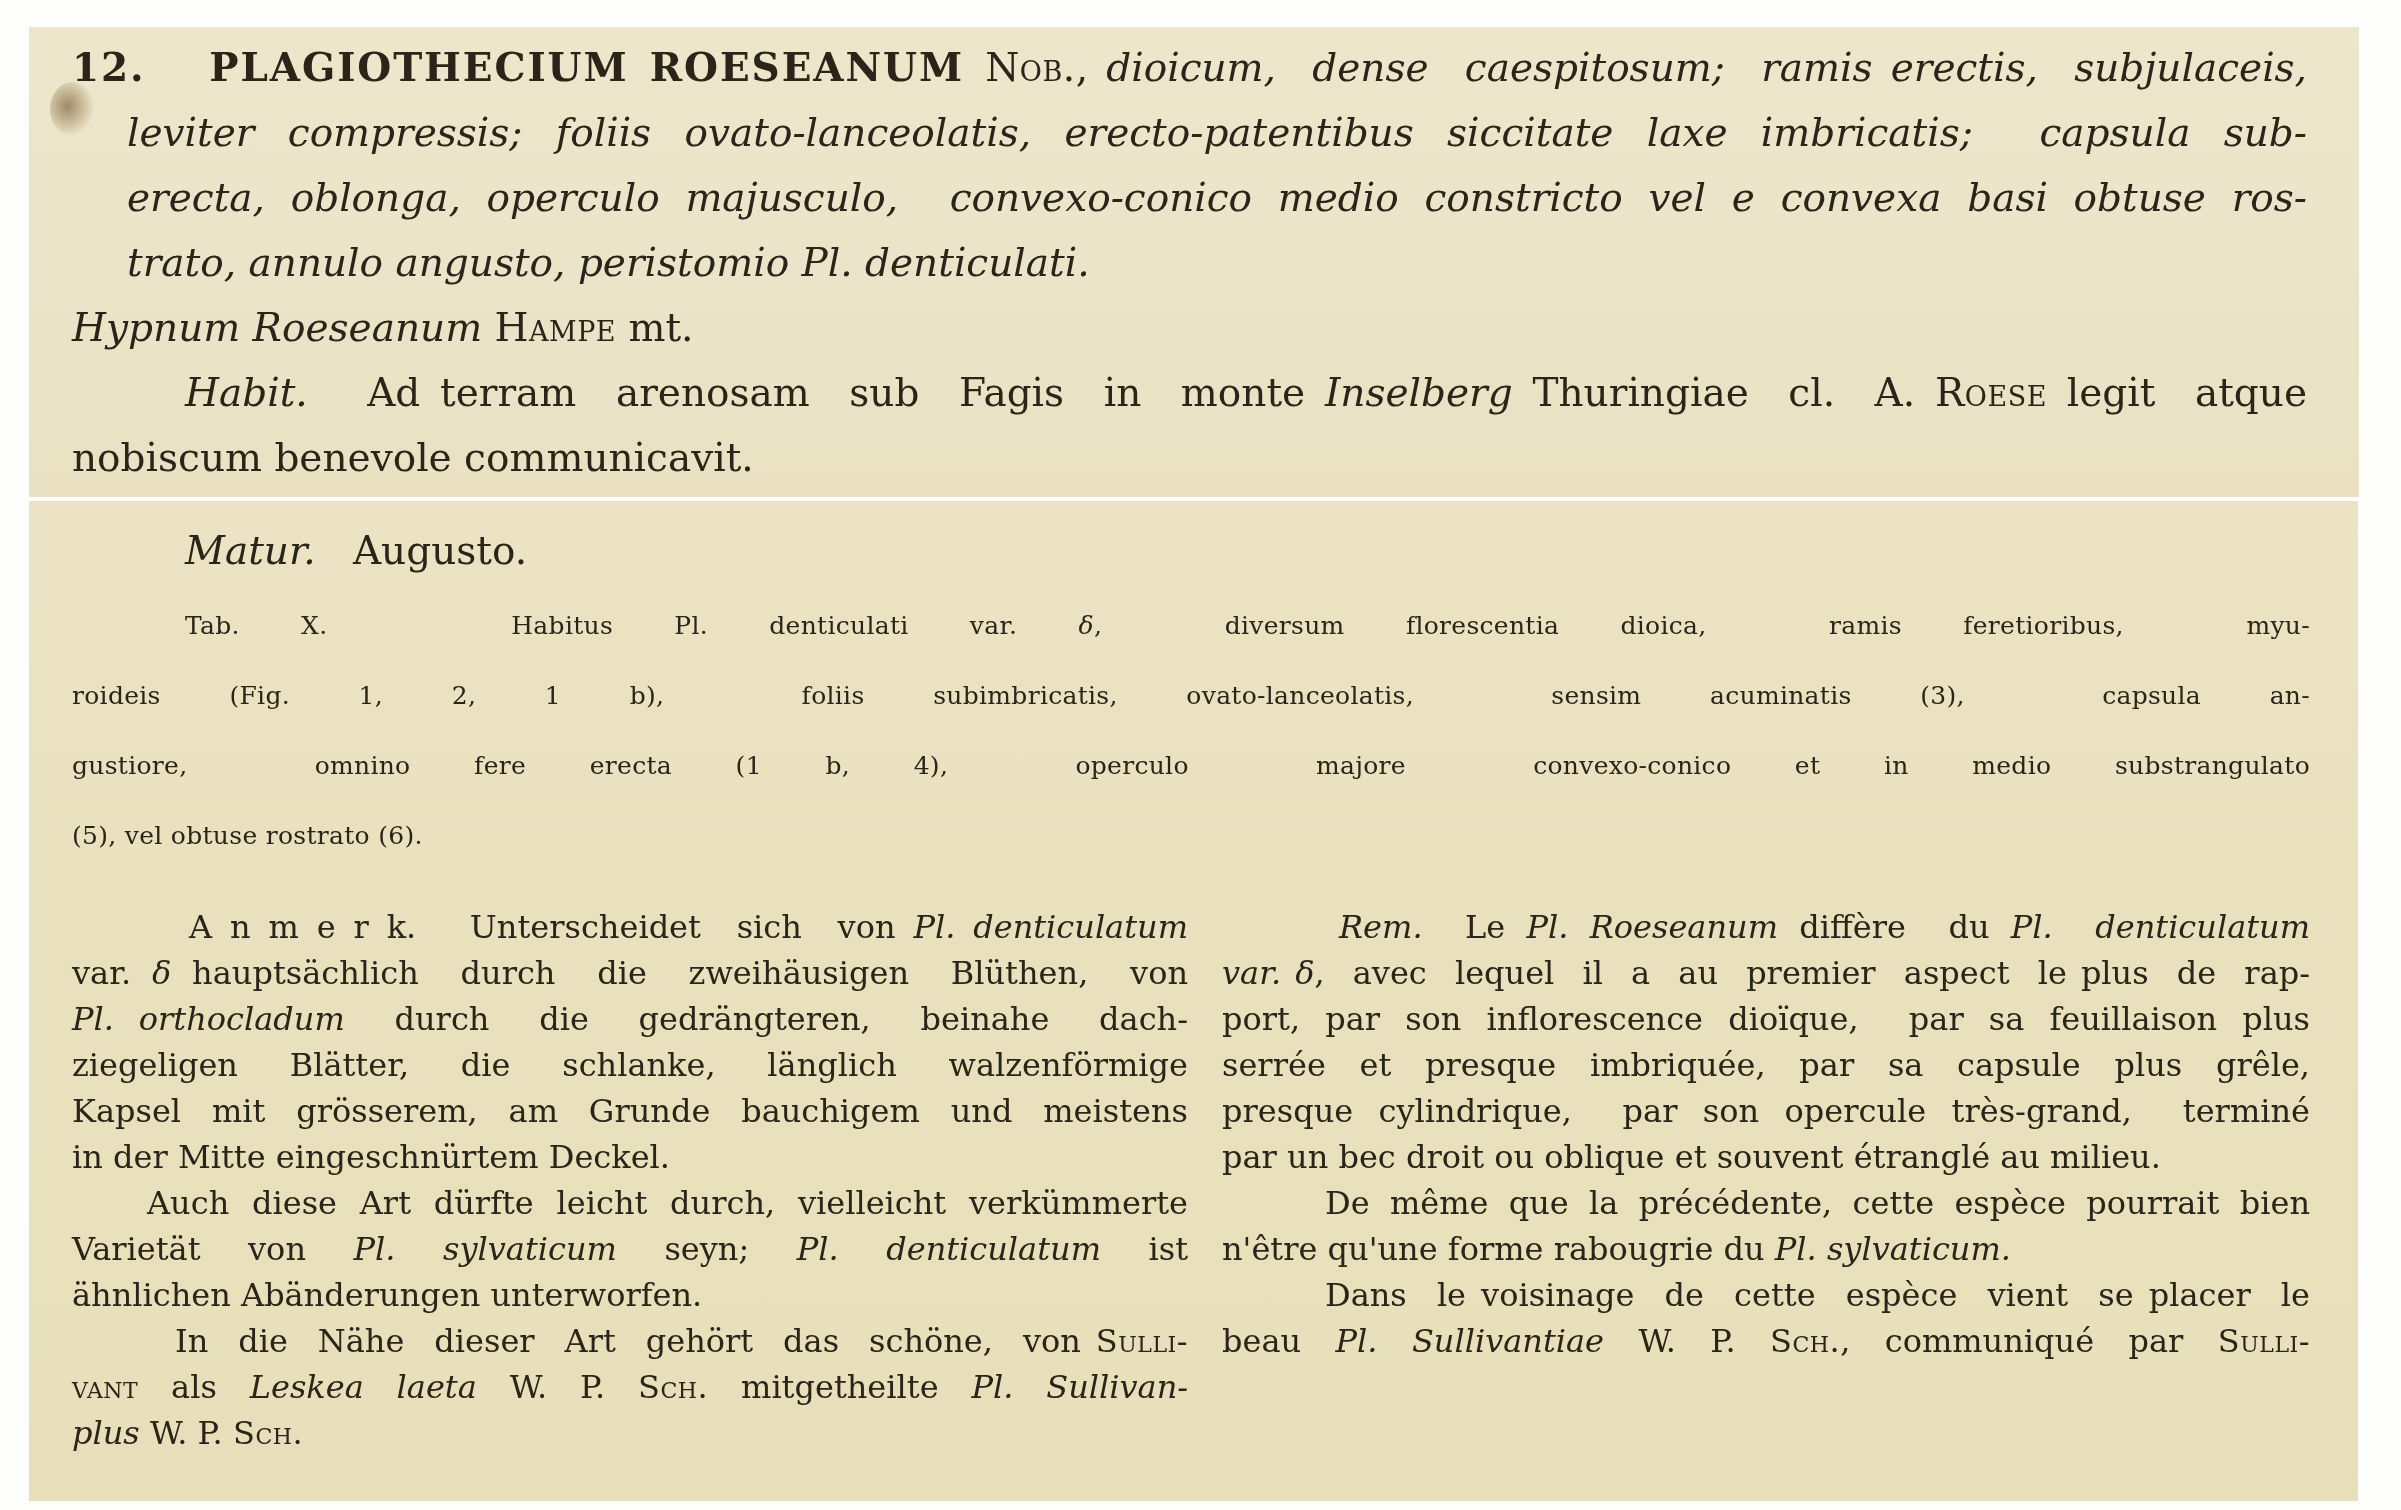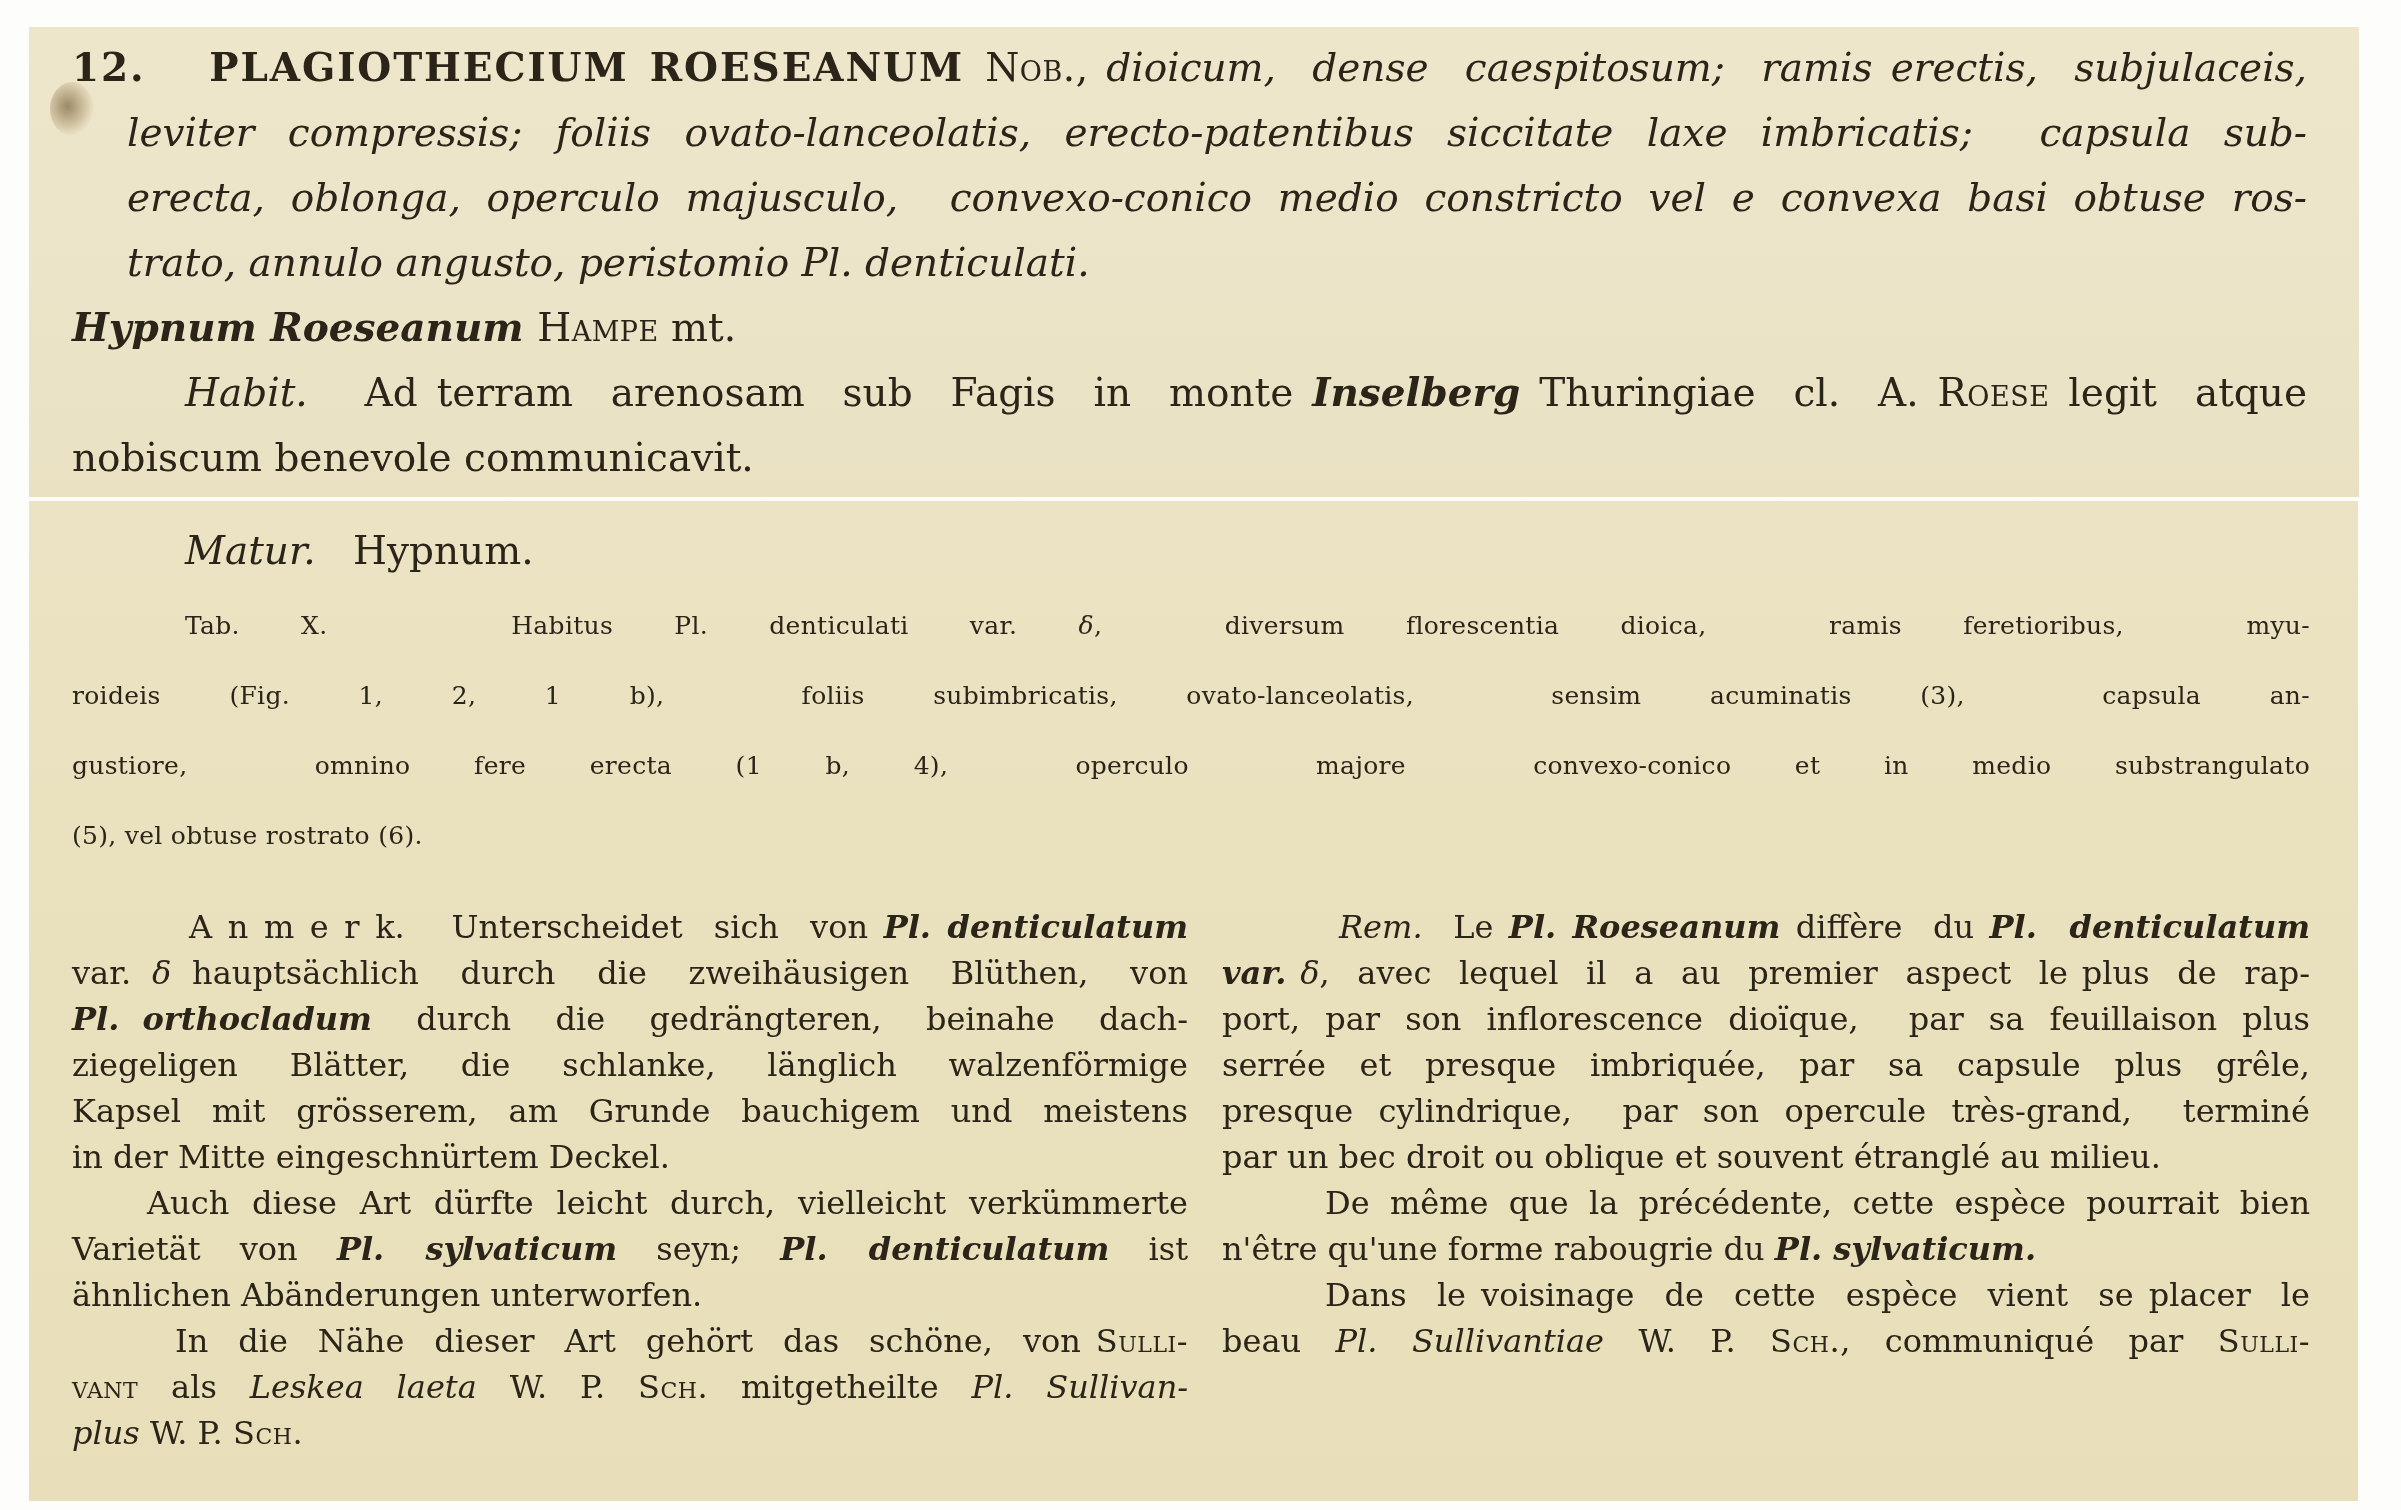--- a/index.html
+++ b/index.html
@@ -59,21 +59,21 @@
   .columns{
     display:flex;margin-top:32.5px;
   }
   .col-left{width:1116px;flex:none;}
   .col-gap{width:34px;flex:none;}
   .col-right{flex:1;}
   .tabwrap{margin-top:3.8px;}
   .seg-r{font-style:normal;}
   .seg-i{font-style:italic;}
   .seg-b{font-weight:bold;}
-  .seg-bi{font-weight:bold;font-style:italic;}
+  .seg-bi{font-weight:normal;font-style:italic;}
   .seg-sc{font-variant:small-caps;letter-spacing:0.5px;}
   .block1 .heading-line .seg-b{letter-spacing:1.9px;}
 </style>
 </head>
 <body>
 
 <div class="page">
 
   <section class="scanblock block1">
     <div class="artifact"></div>
@@ -84,21 +84,21 @@
     <div class="line main ind-cont"><span class="seg-i">trato, annulo angusto, peristomio Pl. denticulati.</span></div>
 
     <div class="line main"><span class="seg-bi">Hypnum Roeseanum </span><span class="seg-sc">Hampe</span><span class="seg-r"> mt.</span></div>
 
     <div class="line main just ind-par"><span class="seg-i">Habit.</span><span class="seg-r">   Ad terram  arenosam  sub  Fagis  in  monte </span><span class="seg-bi">Inselberg</span><span class="seg-r"> Thuringiae  cl.  A. </span><span class="seg-sc">Roese</span><span class="seg-r"> legit  atque</span></div>
     <div class="line main"><span class="seg-r">nobiscum benevole communicavit.</span></div>
   </section>
 
   <section class="scanblock block2">
 
-    <div class="line matur ind-par"><span class="seg-i">Matur.</span><span class="seg-r">   Hypnum.</span></div>
+    <div class="line matur ind-par"><span class="seg-i">Matur.</span><span class="seg-r">   Augusto.</span></div>
 
     <div class="tabwrap">
       <div class="line tabline just ind-par"><span class="seg-r">Tab. X.   Habitus Pl. denticulati var. </span><span class="seg-i">δ</span><span class="seg-r">,  diversum florescentia dioica,  ramis feretioribus,  myu-</span></div>
       <div class="line tabline just"><span class="seg-r">roideis (Fig. 1, 2, 1 b),  foliis subimbricatis, ovato-lanceolatis,  sensim acuminatis (3),  capsula an-</span></div>
       <div class="line tabline just"><span class="seg-r">gustiore,  omnino fere erecta (1 b, 4),  operculo  majore  convexo-conico et in medio substrangulato</span></div>
       <div class="line tabline"><span class="seg-r">(5), vel obtuse rostrato (6).</span></div>
     </div>
 
     <div class="columns">
 

